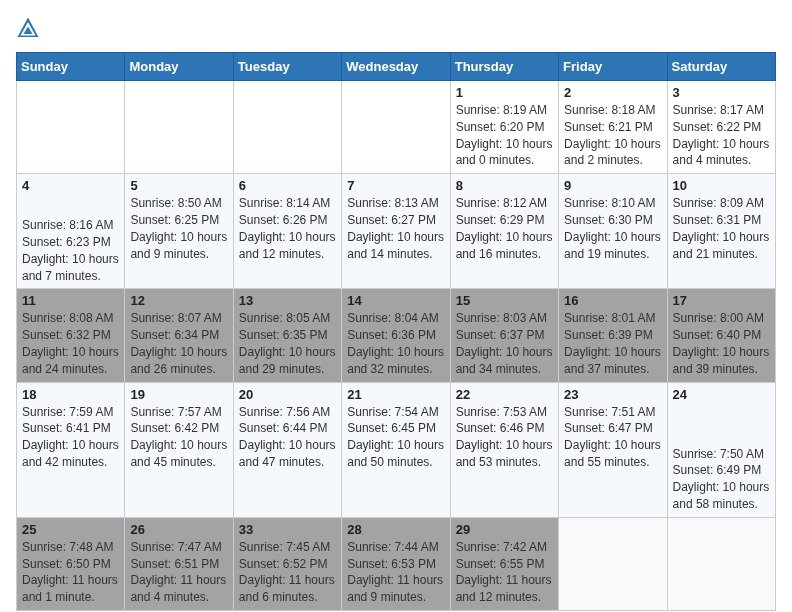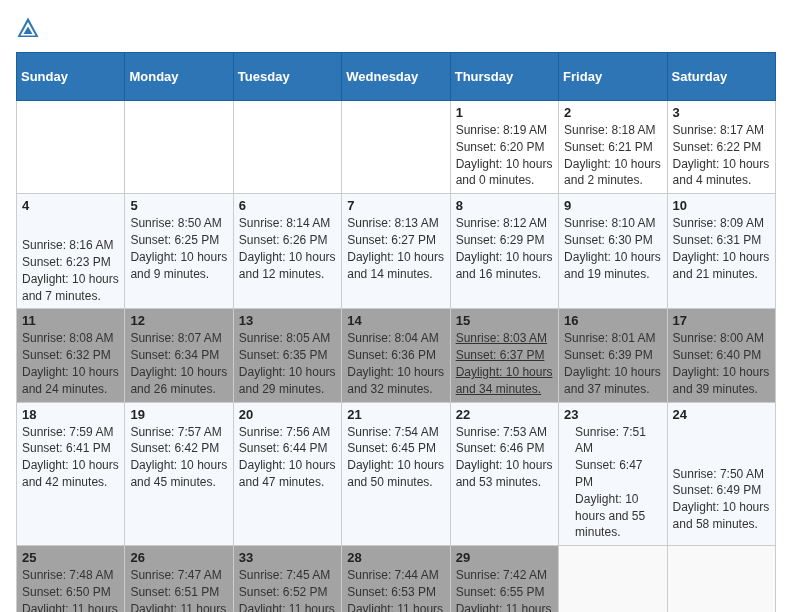--- a/index.html
+++ b/index.html
@@ -49,21 +49,21 @@
     }
     .calendar {
       width: 100%;
       border-collapse: collapse;
       border: 1px solid #ccc;
     }
     .calendar th {
       background-color: #2e75b6;
       color: #fff;
       font-size: 13px;
-      padding: 16px 4px;
+      padding: 6px 4px;
       text-align: left;
       border: 1px solid #1a5fa0;
     }
     .calendar td {
       vertical-align: top;
       border: 1px solid #ccc;
       padding: 4px 5px;
       width: 108px;
       min-height: 80px;
       font-size: 11px;
@@ -215,21 +215,21 @@
 Daylight: 10 hours and 29 minutes.</div>
         </td>
         <td>
           <div class="day-number">14</div>
           <div class="day-info" style="white-space: pre-line;">Sunrise: 8:04 AM
 Sunset: 6:36 PM
 Daylight: 10 hours and 32 minutes.</div>
         </td>
         <td>
           <div class="day-number">15</div>
-          <div class="day-info" style="white-space: pre-line; text-decoration: underline;">Sunrise: 8:03 AM
+          <div class="day-info" style="white-space: pre-line;">Sunrise: 8:03 AM
 Sunset: 6:37 PM
 Daylight: 10 hours and 34 minutes.</div>
         </td>
         <td>
           <div class="day-number">16</div>
           <div class="day-info" style="white-space: pre-line;">Sunrise: 8:01 AM
 Sunset: 6:39 PM
 Daylight: 10 hours and 37 minutes.</div>
         </td>
         <td>
@@ -265,21 +265,21 @@
 Daylight: 10 hours and 50 minutes.</div>
         </td>
         <td>
           <div class="day-number">22</div>
           <div class="day-info" style="white-space: pre-line;">Sunrise: 7:53 AM
 Sunset: 6:46 PM
 Daylight: 10 hours and 53 minutes.</div>
         </td>
         <td>
           <div class="day-number">23</div>
-          <div class="day-info" style="white-space: pre-line; margin-left: 11px;">Sunrise: 7:51 AM
+          <div class="day-info" style="white-space: pre-line;">Sunrise: 7:51 AM
 Sunset: 6:47 PM
 Daylight: 10 hours and 55 minutes.</div>
         </td>
         <td>
           <div class="day-number">24</div>
           <div class="day-info" style="white-space: pre-line; margin-top: 44px;">Sunrise: 7:50 AM
 Sunset: 6:49 PM
 Daylight: 10 hours and 58 minutes.</div>
         </td>
       </tr>

